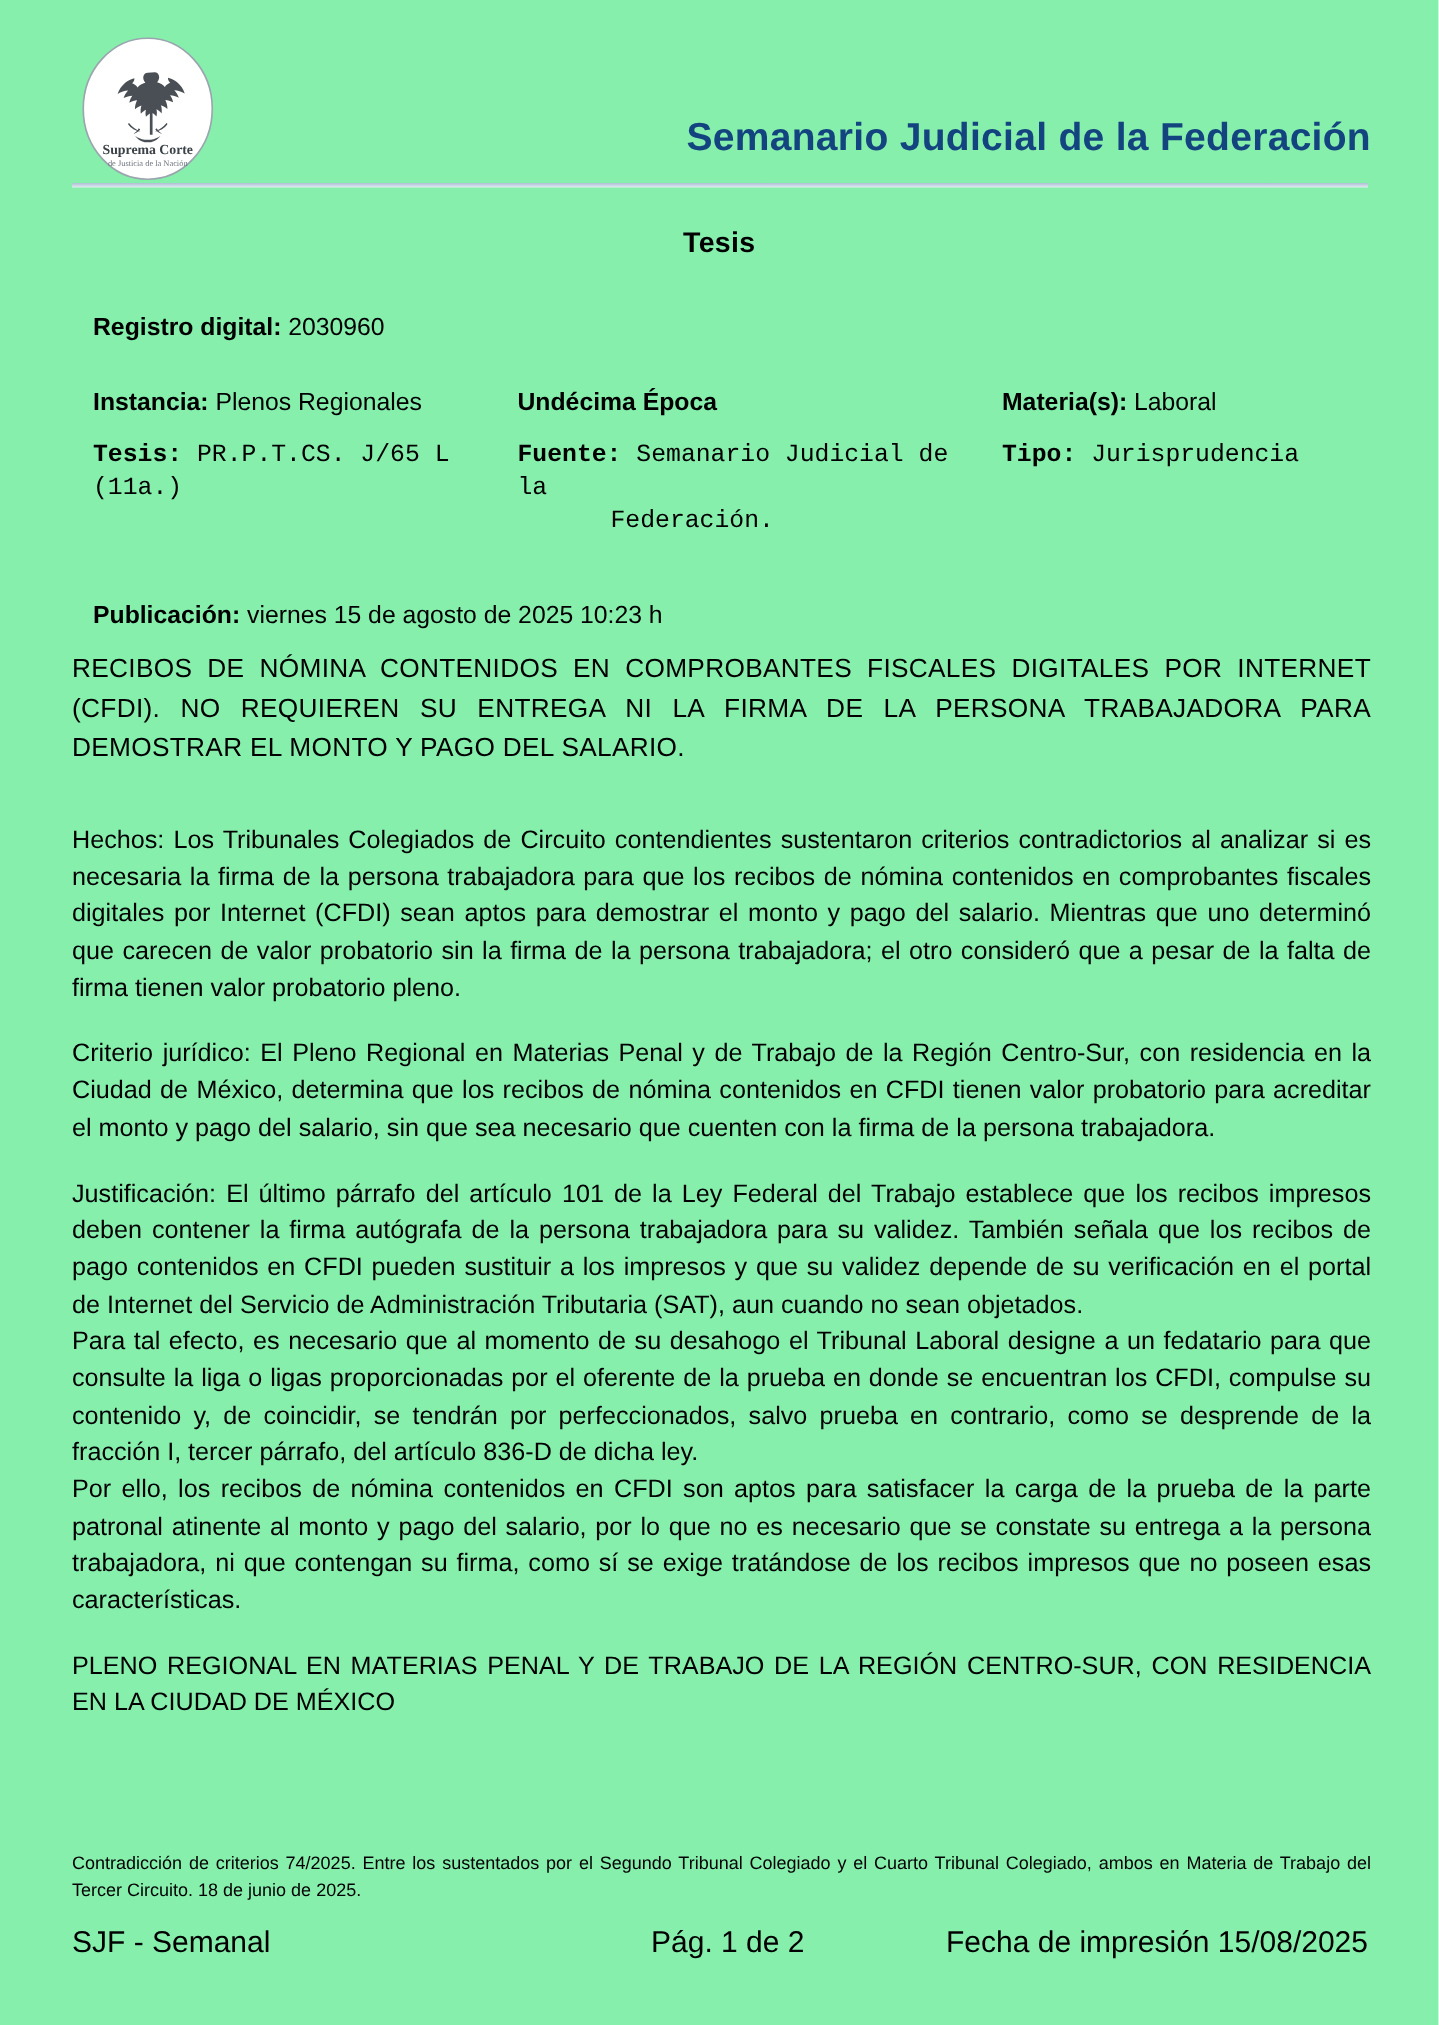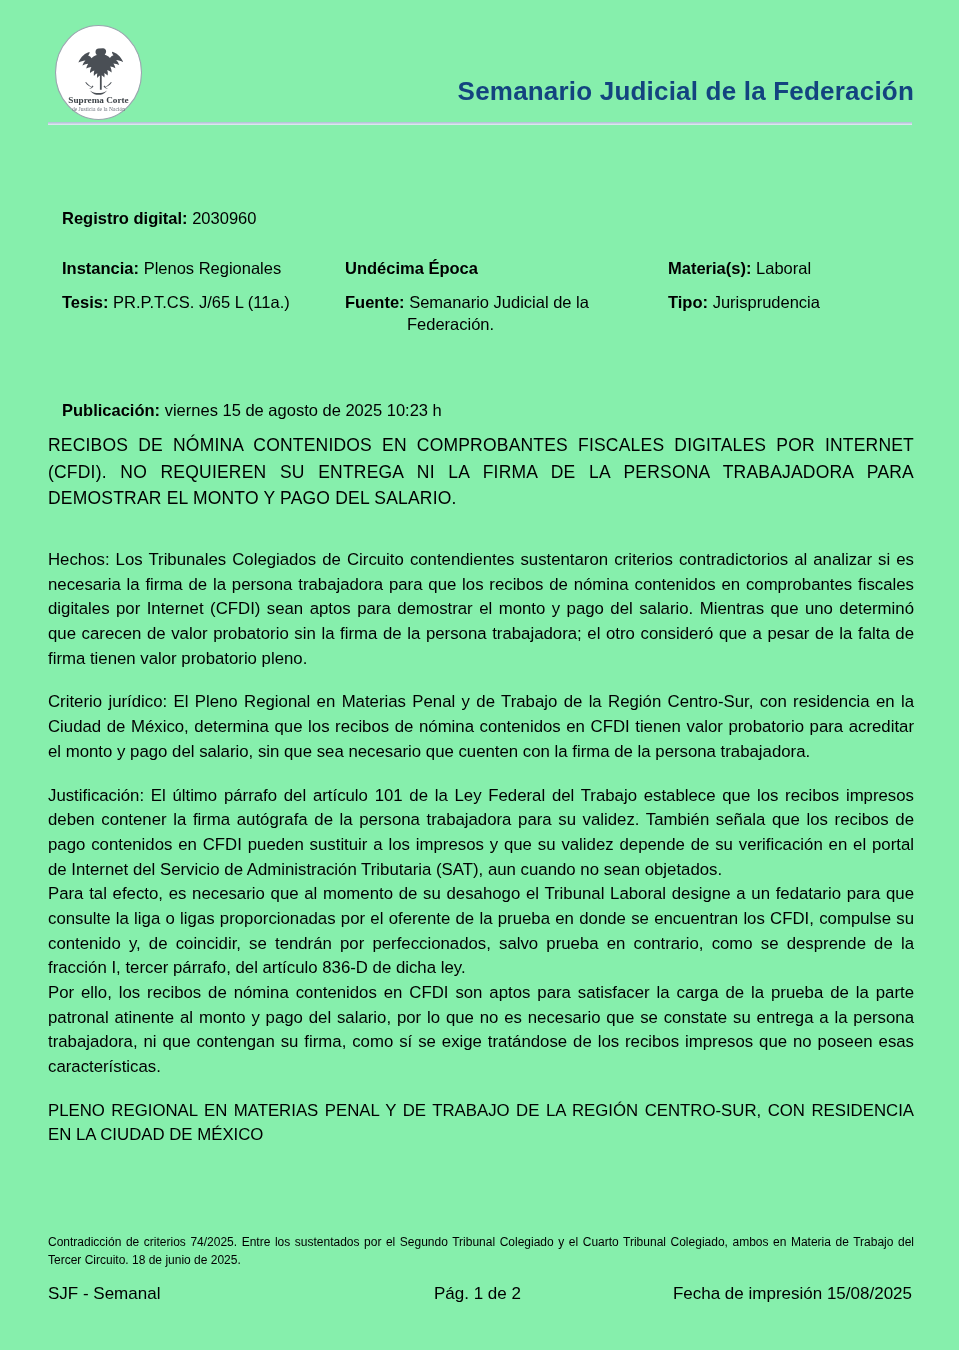--- a/index.html
+++ b/index.html
@@ -86,21 +86,21 @@
   .meta-registro { margin-bottom: 28px; }
   .meta-grid {
     position: relative;
     height: 86px;
   }
   .m-col1 { position: absolute; left: 0; top: 0; width: 290px; }
   .m-col2 { position: absolute; left: 283px; top: 0; width: 300px; }
   .m-col3 { position: absolute; left: 606px; top: 0; width: 260px; }
 
   .m-r1 { position: absolute; top: 0; }
-  .m-r2 { position: absolute; top: 34px; }
+  .m-r2 { position: absolute; top: 34px; font-family: Liberation Mono, monospace; }
 
   .fuente-cont {
     display: block;
     padding-left: 62px;
   }
   .meta-pub {
     position: absolute;
     top: 142px;
     left: 0;
   }
@@ -155,21 +155,21 @@
   .footer {
     position: absolute;
     left: 0;
     top: 1284px;
     width: 959px;
     height: 66px;
   }
   .footer-row {
     position: relative;
     height: 26px;
-    font-size: 17px;
+    font-size: 20px;
   }
   .f-left  { position: absolute; left: 48px;  top: 0; }
   .f-mid   { position: absolute; left: 434px; top: 0; }
   .f-right { position: absolute; right: 47px; top: 0; }
   .footer-url {
     position: absolute;
     left: 0;
     top: 34px;
     width: 959px;
     text-align: center;
@@ -199,20 +199,21 @@
         <text x="50.5" y="80.5" text-anchor="middle" font-family="'Liberation Serif', serif" font-size="9.2" font-weight="bold" fill="#3c4247">Suprema Corte</text>
         <text x="50.5" y="88.5" text-anchor="middle" font-family="'Liberation Serif', serif" font-size="5.6" fill="#6b737b">de Justicia de la Nación</text>
       </svg>
     </div>
 
     <div class="header-title">Semanario Judicial de la Federación</div>
 
     <div class="header-rule"></div>
   </div>
 
+  <div class="doc-kind">Tesis</div>
 
   <div class="meta">
 
     <div class="meta-row meta-registro">
       <b>Registro digital:</b>
       <span>2030960</span>
     </div>
 
     <div class="meta-grid">
 

